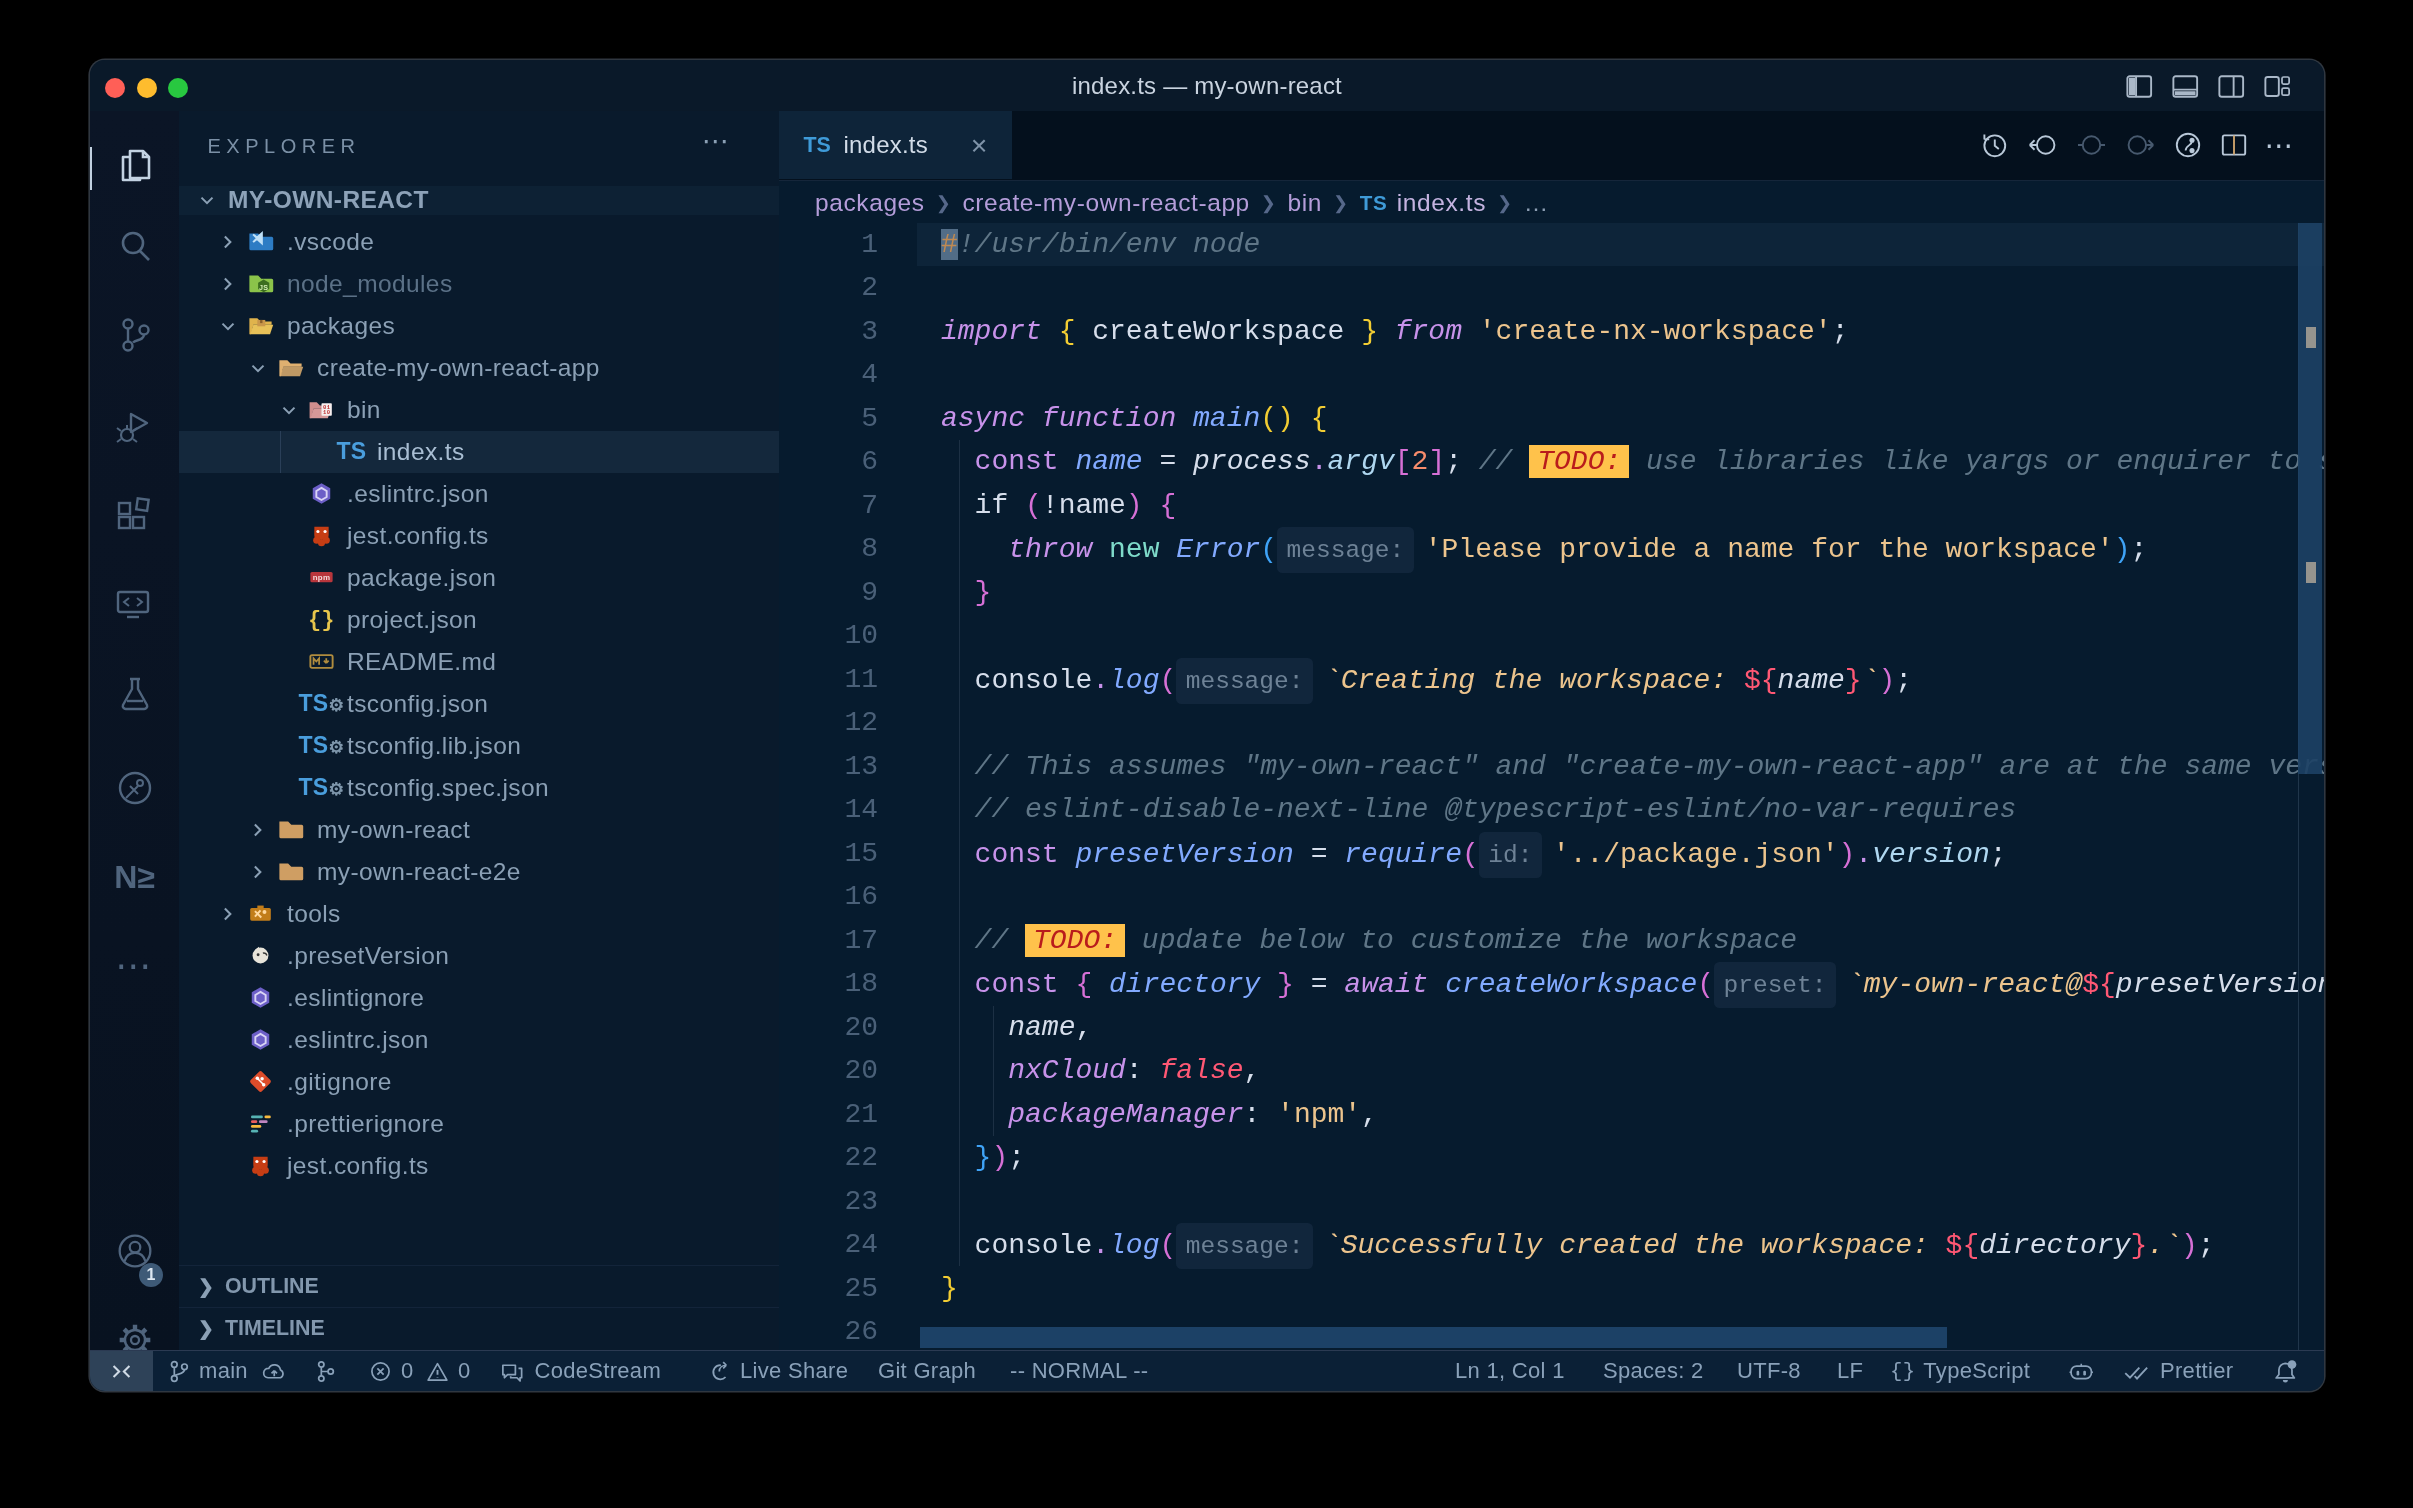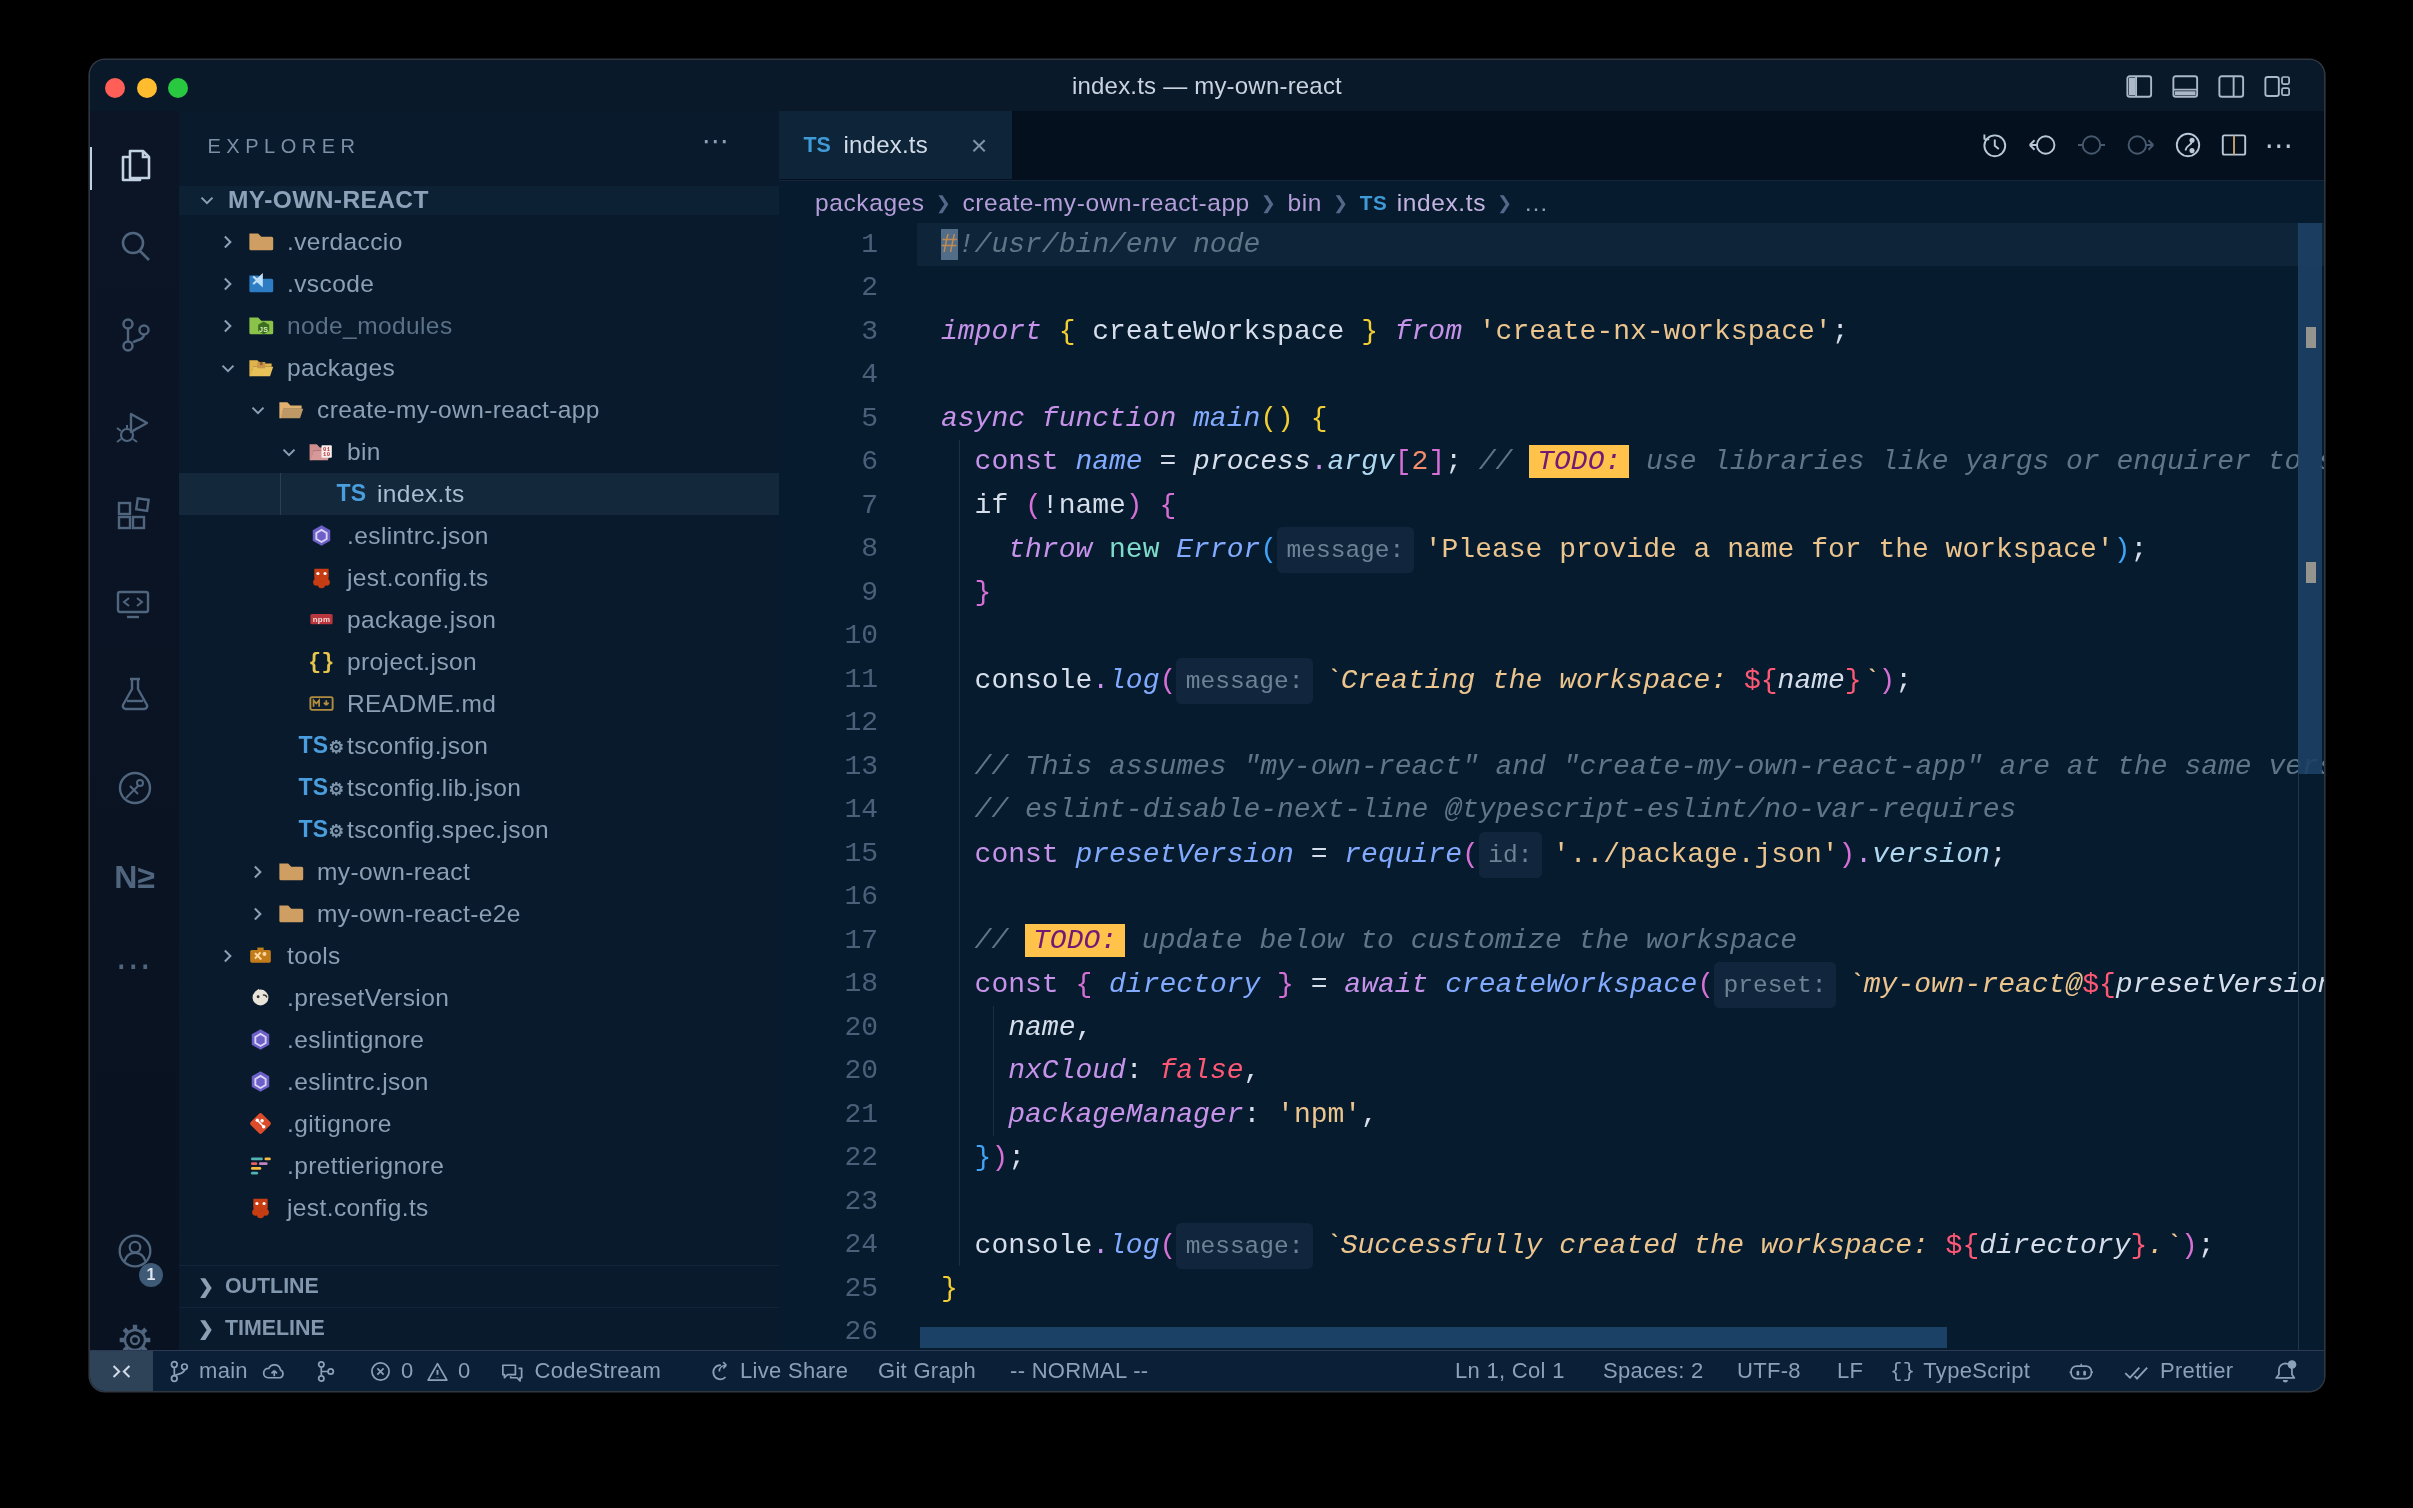--- a/index.html
+++ b/index.html
@@ -75,21 +75,21 @@
   .tp { color:#ff5874; }
   .num { color:#f78c6c; }
   i.cm { color:#5f7687; }
   i.prop { color:#afd7f0; }
   .teal { color:#7fdbca; }
   .b1 { color:#f2cd33; }
   .b2 { color:#d670d6; }
   .b3 { color:#3fa3f6; }
   i.red { color:#ff5874; }
   .dot { color:#c792ea; }
-  .todo { background:#ffc24b; color:#701a75; font-style:italic; padding:0.8px 8px; }
+  .todo { background:#ffc24b; color:#b91c1c; font-style:italic; padding:0.8px 8px; }
   .inlay { display:inline-block; background:#11263c; color:#6e8296; border-radius:5.5px;
     font-size:24.5px; padding:1.6px 9.5px; margin:0 11px 0 0; vertical-align:baseline; }
   .iguide { position:absolute; width:0.8px; background:#1c3044; }
   
   .statusbar { position:absolute; left:0; bottom:0; width:100%; height:41px; background:#0b2036;
     border-top:1.6px solid #2b3a52; color:#8aa1b9; font-size:22px; letter-spacing:0.3px; }
   .sbitem { position:absolute; top:0; height:40px; display:flex; align-items:center; gap:8px; }
   .remote { position:absolute; left:0; top:0; width:63px; height:40px; background:#2e4258;
     display:flex; align-items:center; justify-content:center; }
   svg.sicon { display:block; }
@@ -214,33 +214,20 @@
         </div>
       <div class="tree" id="tree">
           <div class="row sect">
             <div style="position:absolute;left:0;right:0;top:7.1px;bottom:6.3px;background:#0d2134;"></div>
             <div class="chev" style="left:17.4px;top:9.5px;">
               <svg class="sicon" width="22" height="22" viewBox="0 0 28 28" fill="none">
                 <path d="M7 11 l7 7 7-7" stroke="#8ba0b5" stroke-width="2.6" fill="none"></path>
               </svg>
             </div>
             <div class="lbl" style="left:49px;">MY-OWN-REACT</div>
-          </div>
-          <div class="row ">
-            <div class="chev" style="left:38px;top:9.5px;">
-              <svg class="sicon" width="22" height="22" viewBox="0 0 28 28" fill="none">
-                <path d="M10 7 l7 7 -7 7" stroke="#8ba0b5" stroke-width="2.6" fill="none"></path>
-              </svg>
-            </div>
-            <div class="ficon" style="left:68px;top:7.1px;">
-              <svg class="sicon" width="27" height="27" viewBox="0 0 34 34" fill="none">
-                <path d="M3 7 h11 l4 4 h13 a2 2 0 0 1 2 2 v13 a2 2 0 0 1-2 2 H5 a2 2 0 0 1-2-2 z" fill="#cf9e63"></path>
-              </svg>
-            </div>
-            <div class="lbl" style="left:108px;">.verdaccio</div>
           </div>
           <div class="row ">
             <div class="chev" style="left:38px;top:9.5px;">
               <svg class="sicon" width="22" height="22" viewBox="0 0 28 28" fill="none">
                 <path d="M10 7 l7 7 -7 7" stroke="#8ba0b5" stroke-width="2.6" fill="none"></path>
               </svg>
             </div>
             <div class="ficon" style="left:68px;top:7.1px;">
               <svg class="sicon" width="27" height="27" viewBox="0 0 34 34" fill="none">
                 <path d="M3 7 h11 l4 4 h13 a2 2 0 0 1 2 2 v13 a2 2 0 0 1-2 2 H5 a2 2 0 0 1-2-2 z" fill="#2d7cc4"></path>

